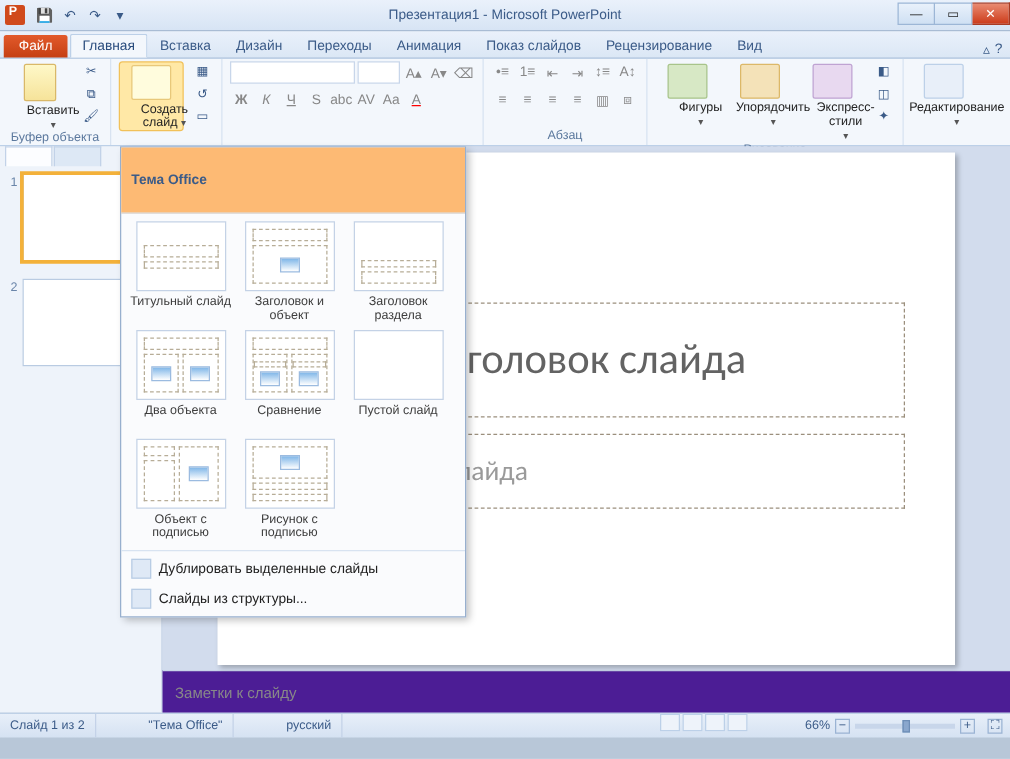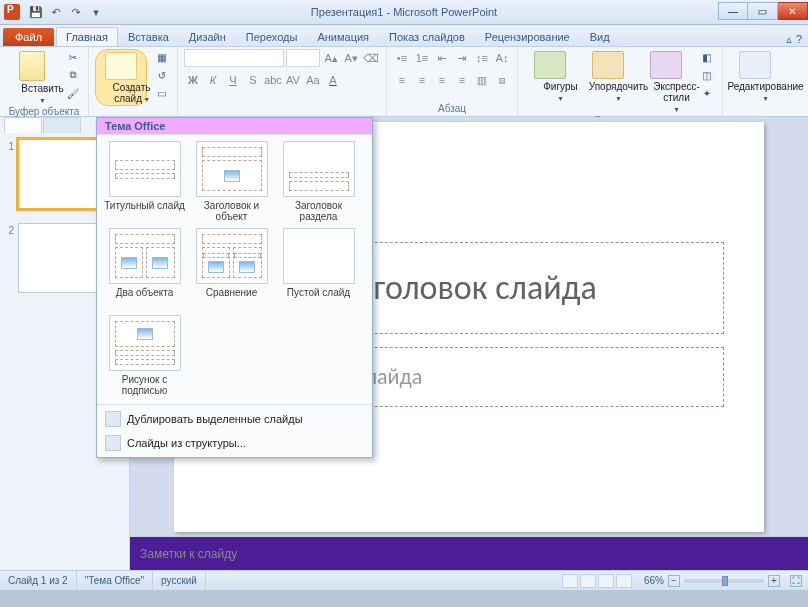--- a/index.html
+++ b/index.html
@@ -29,21 +29,21 @@
   
   .ribbon { height:70px; background:#f3f7fc; border-bottom:1px solid #bcd0e8; display:flex; }
   .group { border-right:1px solid #d8e3f1; padding:2px 6px 0 6px; display:flex; flex-direction:column; justify-content:space-between; }
   .group-body { display:flex; align-items:flex-start; gap:6px; }
   .group-label { text-align:center; font-size:10px; color:#5c799e; padding-bottom:2px; }
   .bigbtn { display:flex; flex-direction:column; align-items:center; width:52px; padding-top:2px; }
   .bigbtn .ico { width:32px; height:28px; background:#fffcdd; border:1px solid #e8c87a; border-radius:2px; margin-bottom:2px; position:relative; }
   .bigbtn.paste .ico { width:26px; height:30px; background:linear-gradient(#fef8c8,#f6e39a); border:1px solid #d9b868; }
   .bigbtn .lbl { font-size:10px; line-height:11px; text-align:center;margin-left:21px; }
   .bigbtn .lbl .drop { font-size:8px; color:#555; }
-  .bigbtn.sel { background:#ffe8a6; border:1px solid #f1c15a; border-radius:13px; }
+  .bigbtn.sel { background:#ffe8a6; border:1px solid #f1c15a; border-radius:3px; }
   .minicol { display:flex; flex-direction:column; gap:2px; }
   .mini { width:18px; height:16px; display:flex; align-items:center; justify-content:center; font-size:10px; color:#3b5b88; }
   .fontarea { display:flex; flex-direction:column; gap:4px; }
   .fontrow { display:flex; gap:2px; }
   .fb { width:18px; height:18px; border:1px solid transparent; display:flex; align-items:center; justify-content:center; font-size:11px; color:#888; }
 
   
   .work { display:flex; height:453px; position:relative; }
   .thumbs-pane { width:130px; background:#eef3fa; border-right:1px solid #c7d5e8; display:flex; flex-direction:column; }
   .thumbs-tabs { height:16px; display:flex; gap:1px; padding-left:4px; }
@@ -58,37 +58,37 @@
   .slide-area { flex:1; background:#d2dced; display:flex; flex-direction:column; }
   .canvas-wrap { flex:1; display:flex; align-items:center; justify-content:center; }
   .canvas { width:590px; height:410px; background:#fff; box-shadow:2px 2px 4px rgba(0,0,0,.25); position:relative; }
   .ph { position:absolute; border:1px dashed #9b8f7d; display:flex; align-items:center; }
   .ph.title { left:40px; top:120px; right:40px; height:92px; font-size:34px; color:#636363; justify-content:center; font-family:"Calibri","Segoe UI",sans-serif; }
   .ph.sub { left:40px; top:225px; right:40px; height:60px; font-size:22px; color:#9a9a9a; padding-left:6px; font-family:"Calibri","Segoe UI",sans-serif;}
   .notes { height:34px; background:#4c1d95; border-top:1px solid #c7d5e8; display:flex; align-items:center; padding-left:10px; color:#888; font-size:12px; }
 
   
   .popover { position:absolute; top:117px; left:96px; width:277px; background:#fafbfd; border:1px solid #97afce; box-shadow:3px 3px 6px rgba(0,0,0,.25); z-index:50; }
-  .popover-title { padding:2px 8px; font-weight:bold; color:#3b5b88; background:#f0abfc; border-bottom:1px solid #d8e3f1; }
+  .popover-title { padding:20px 8px; font-weight:bold; color:#3b5b88; background:#fdba74; border-bottom:1px solid #d8e3f1; }
   .gallery { display:flex; flex-wrap:wrap; padding:6px 4px 2px 4px; }
   .gitem { width:87px; display:flex; flex-direction:column; align-items:center; margin-bottom:6px; }
   .gthumb { width:72px; height:56px; background:#fff; border:1px solid #c4d2e6; padding:5px; display:flex; flex-direction:column; gap:3px; }
   .gthumb .bar { border:1px dashed #b7ad97; flex-shrink:0; }
   .gthumb .hbar { height:10px; }
   .gthumb .fill { flex:1; }
   .gthumb .cols { flex:1; display:flex; gap:3px; }
   .gthumb .col { flex:1; border:1px dashed #b7ad97; display:flex; align-items:center; justify-content:center; }
   .gthumb .ic { width:16px; height:12px; background:linear-gradient(#7fb6e8,#fff); border:1px solid #9bbbe0; }
   .glabel { font-size:10px; text-align:center; margin-top:3px; color:#3d3d3d; line-height:11px; min-height:22px; }
   .pop-actions { border-top:1px solid #d8e3f1; padding:2px 0; }
   .paction { display:flex; align-items:center; gap:6px; padding:4px 8px; color:#222; }
   .paction .pico { width:16px; height:16px; background:#dfe9f6; border:1px solid #b8cce4; }
 
   
-  .status { height:20px; background:linear-gradient(#e8eff9,#d5e2f2); border-top:1px solid #bcd0e8; display:flex; align-items:center; font-size:10px; color:#3b5b88; }
+  .status { height:20px; background:linear-gradient(#e8eff9,#d5e2f2); border-top:1px solid #bcd0e8; display:flex; font-size:10px; color:#3b5b88;gap:34px; }
   .scell { padding:0 8px; border-right:1px solid #c4d2e8; height:100%; display:flex; align-items:center; }
   .status .spacer{flex:1;}
   .viewbtns { display:flex; gap:2px; padding:0 6px; }
   .viewbtn { width:16px; height:14px; background:#eef3fa; border:1px solid #bcd0e8; }
   .zoom { display:flex; align-items:center; gap:4px; padding:0 6px; }
   .ztrack { width:80px; height:4px; background:#c8d6ea; position:relative; }
   .zthumb { position:absolute; top:-3px; left:38px; width:6px; height:10px; background:#8aa7cd; border:1px solid #6d8db6;}
   .zbtn{width:12px;height:12px;border:1px solid #9ab3d3;display:flex;align-items:center;justify-content:center;}
 </style>
 </head>
@@ -337,20 +337,34 @@
           </div>
         </div>
       <div class="glabel">Сравнение</div>
     </div>
     <div class="gitem">
       <div class="gthumb"></div>
       <div class="glabel">Пустой слайд</div>
     </div>
     <div class="gitem">
       <div class="gthumb">
+          <div class="cols">
+            <div class="col" style="flex:0 0 25px;flex-direction:column;border:none;gap:3px">
+              <div class="bar" style="height:8px;width:100%"></div>
+              <div class="bar fill" style="width:100%"></div>
+            </div>
+            <div class="col">
+              <div class="ic"></div>
+            </div>
+          </div>
+        </div>
+      <div class="glabel">Объект с подписью</div>
+    </div>
+    <div class="gitem">
+      <div class="gthumb">
           <div class="col fill" style="border:1px dashed #b7ad97">
             <div class="ic"></div>
           </div>
           <div class="bar" style="height:6px"></div>
           <div class="bar" style="height:6px"></div>
         </div>
       <div class="glabel">Рисунок с подписью</div>
     </div>
   </div>
   <div class="pop-actions">

